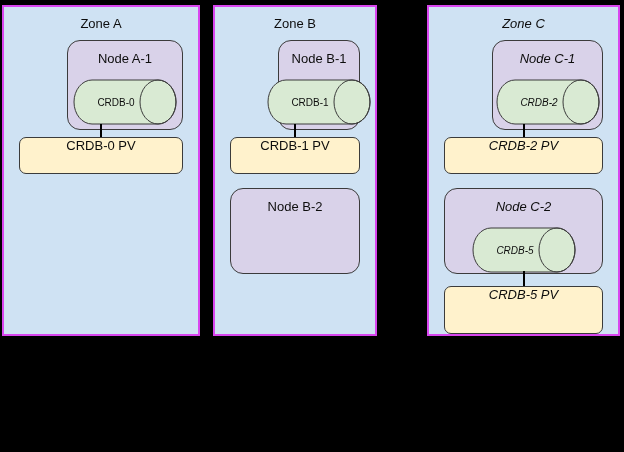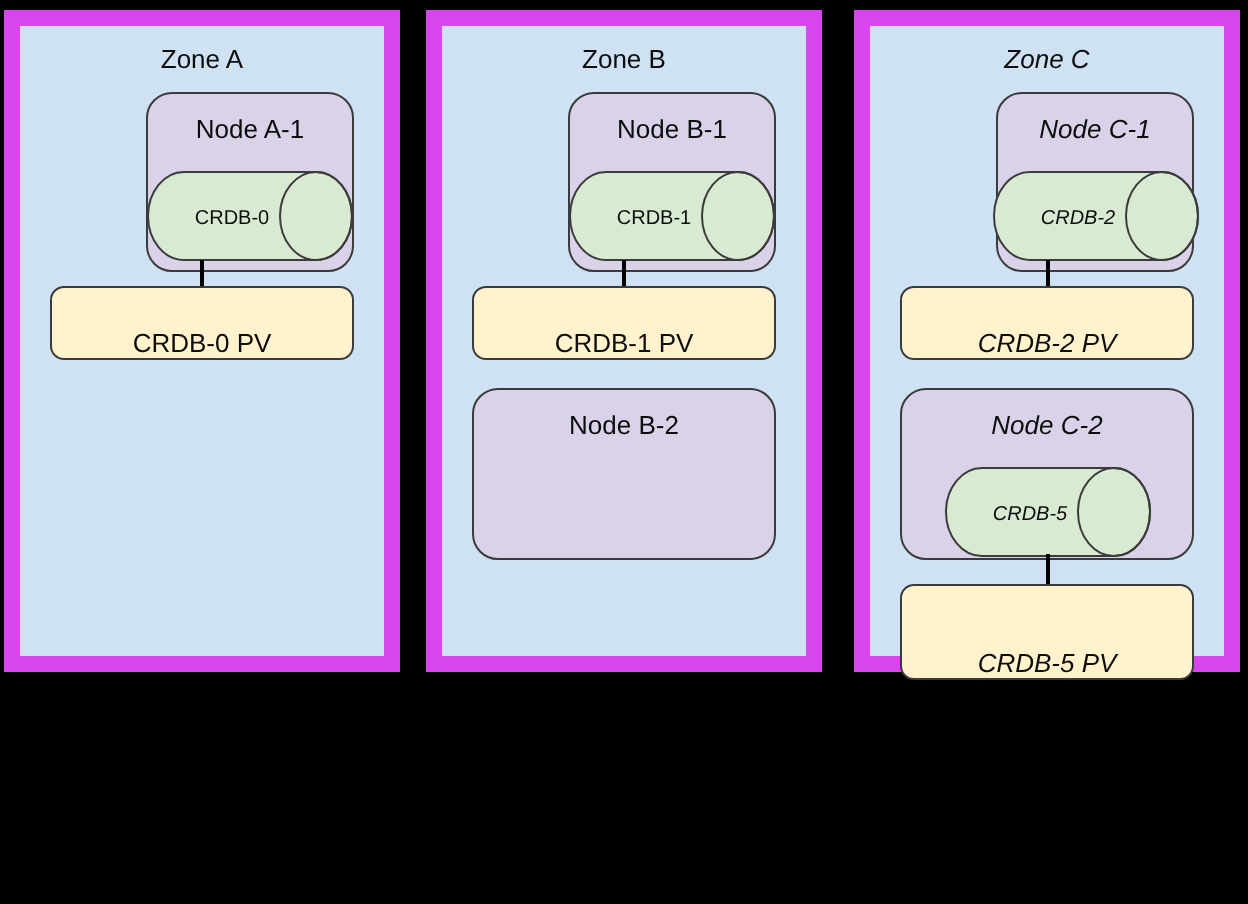--- a/index.html
+++ b/index.html
@@ -13,24 +13,24 @@
   .canvas {
     position: relative;
     width: 624px; height: 452px;
     background: #000000;
   }
   .zone {
     position: absolute;
     top: 5px;
     height: 331px;
     background: #cfe2f3;
-    border: 8px solid #d946ef;
+    border: 2px solid #d946ef;
   }
   .zone-a { left: 2px;   width: 198px; }
-  .zone-b { left: 213px; width: 198px; }
+  .zone-b { left: 213px; width: 164px; }
   .zone-c { left: 427px; width: 193px; font-style: italic; }
   .zone-title {
     position: absolute;
     top: 9px; left: 0; right: 0;
     text-align: center;
     font-size: 13px;
     line-height: 15px;
     color: #0d0d0d;
   }
   .node {
@@ -70,21 +70,21 @@
   }
   .conn-row1 { top: 117px; height: 14px; }
   .conn-row2 { top: 264px; height: 16px; }
   .pv {
     position: absolute;
     left: 15px; right: 15px;
     background: #fff2cc;
     border: 1px solid #3b3b3b;
     border-radius: 7px;
     display: flex;
-    align-items: flex-end;
+    align-items: flex-start;
     justify-content: center;
     font-size: 13px;
     color: #0d0d0d;
   }
   .pv-row1 { top: 130px; height: 37px; }
   .pv-row2 { top: 279px; height: 48px; }
 </style>
 </head>
 <body>
 

